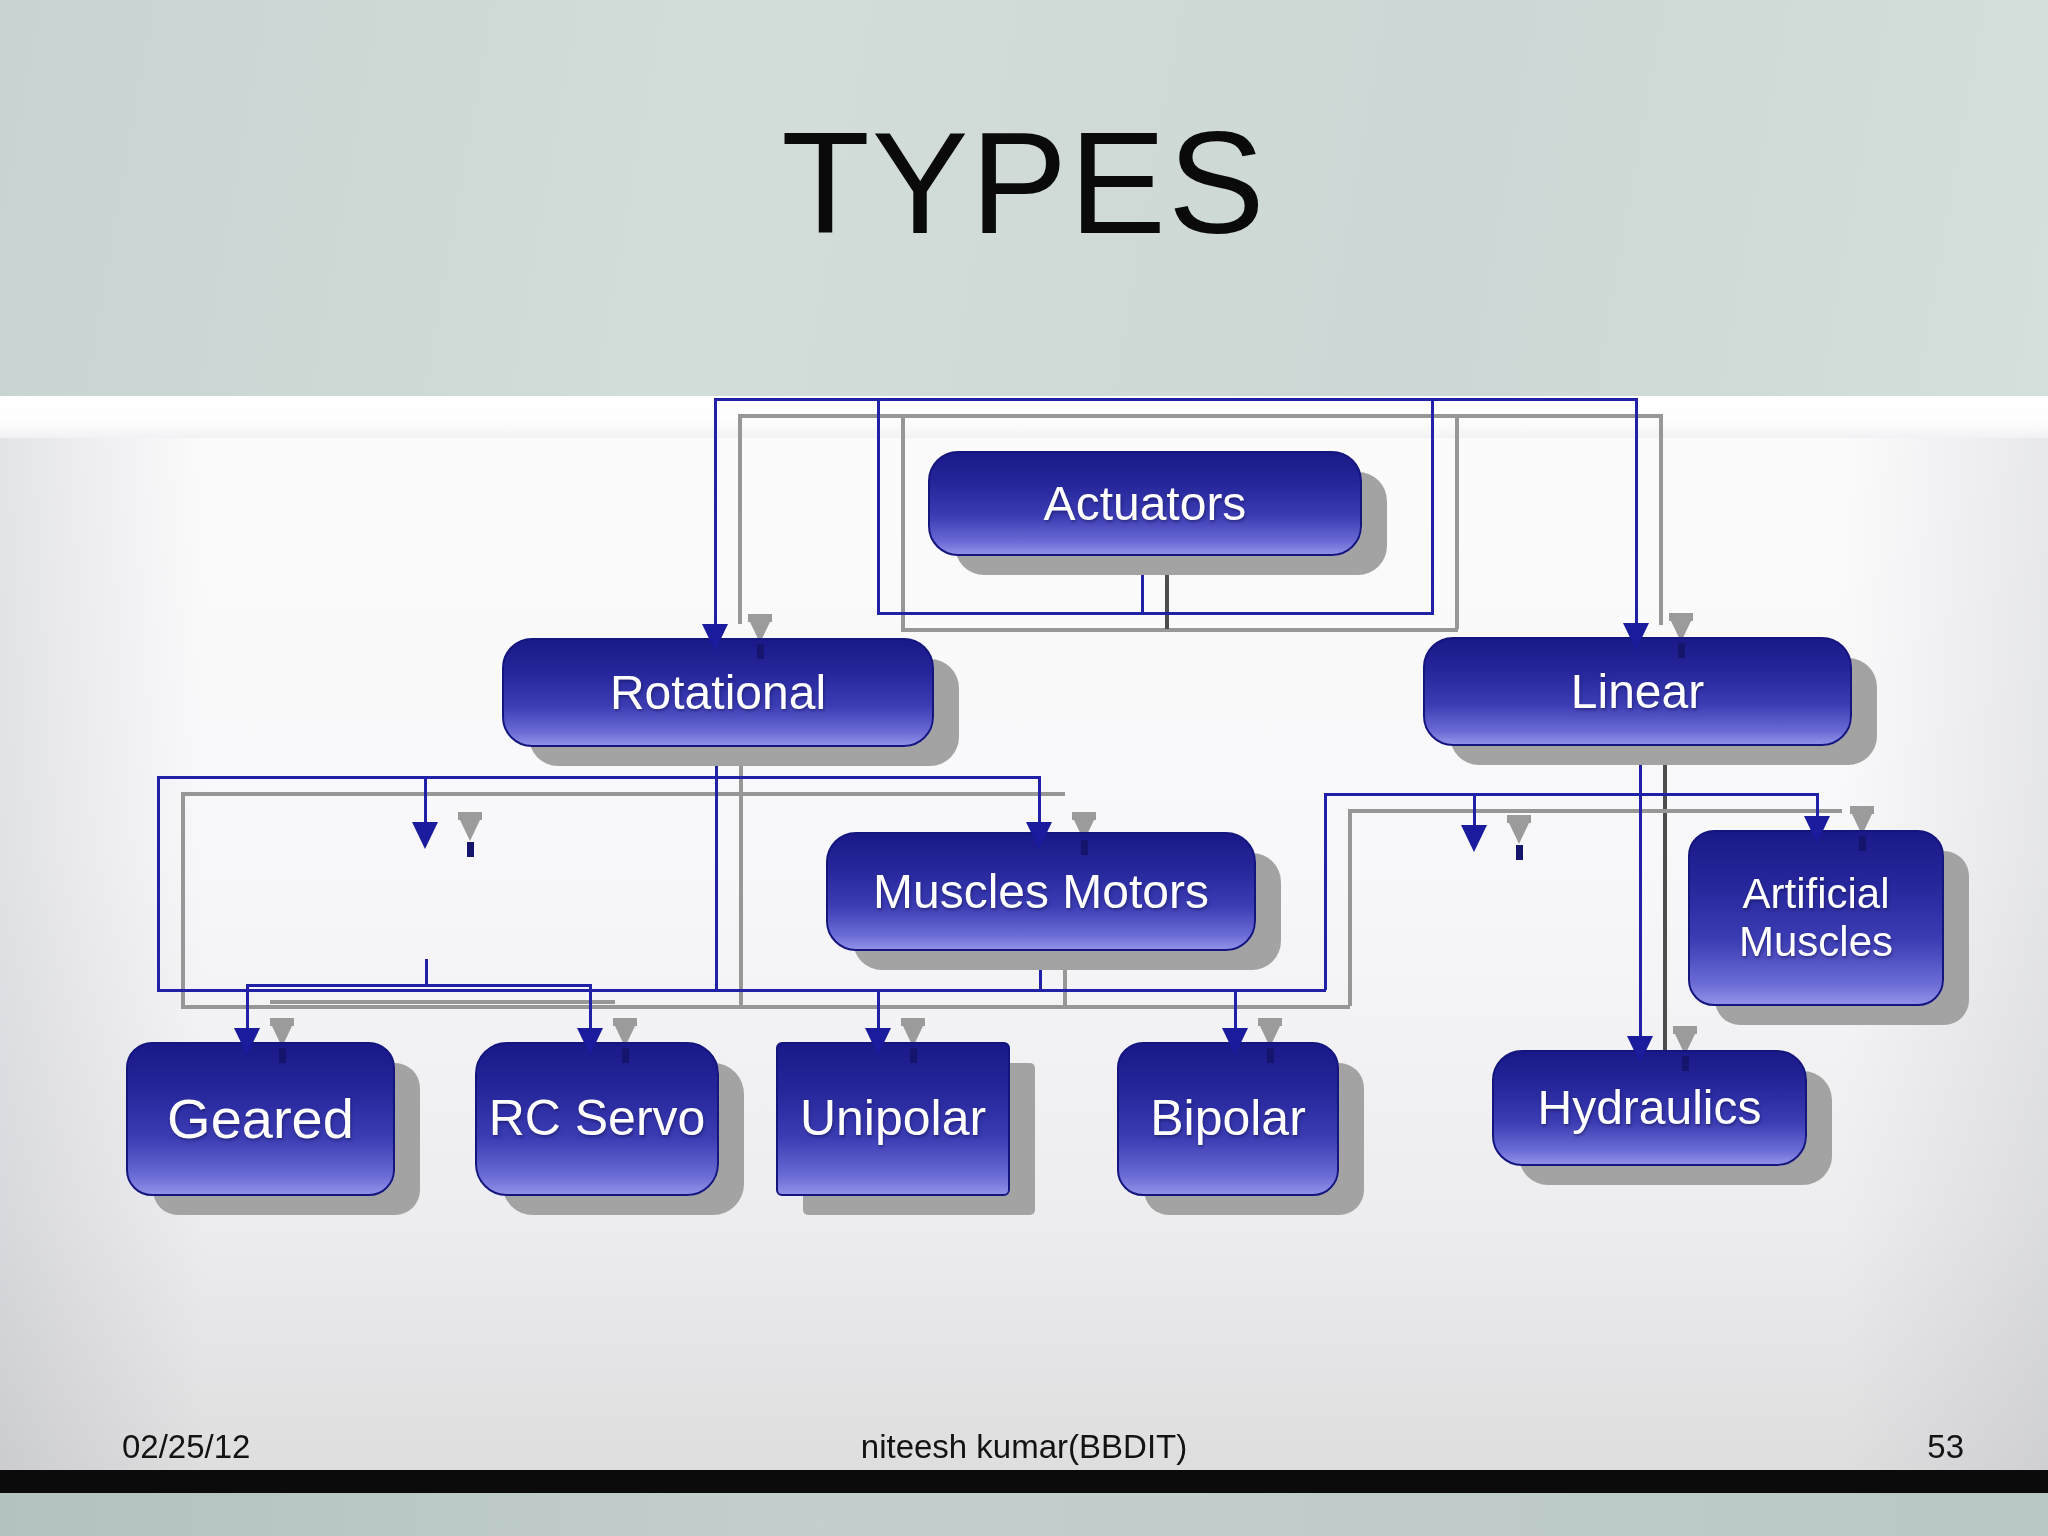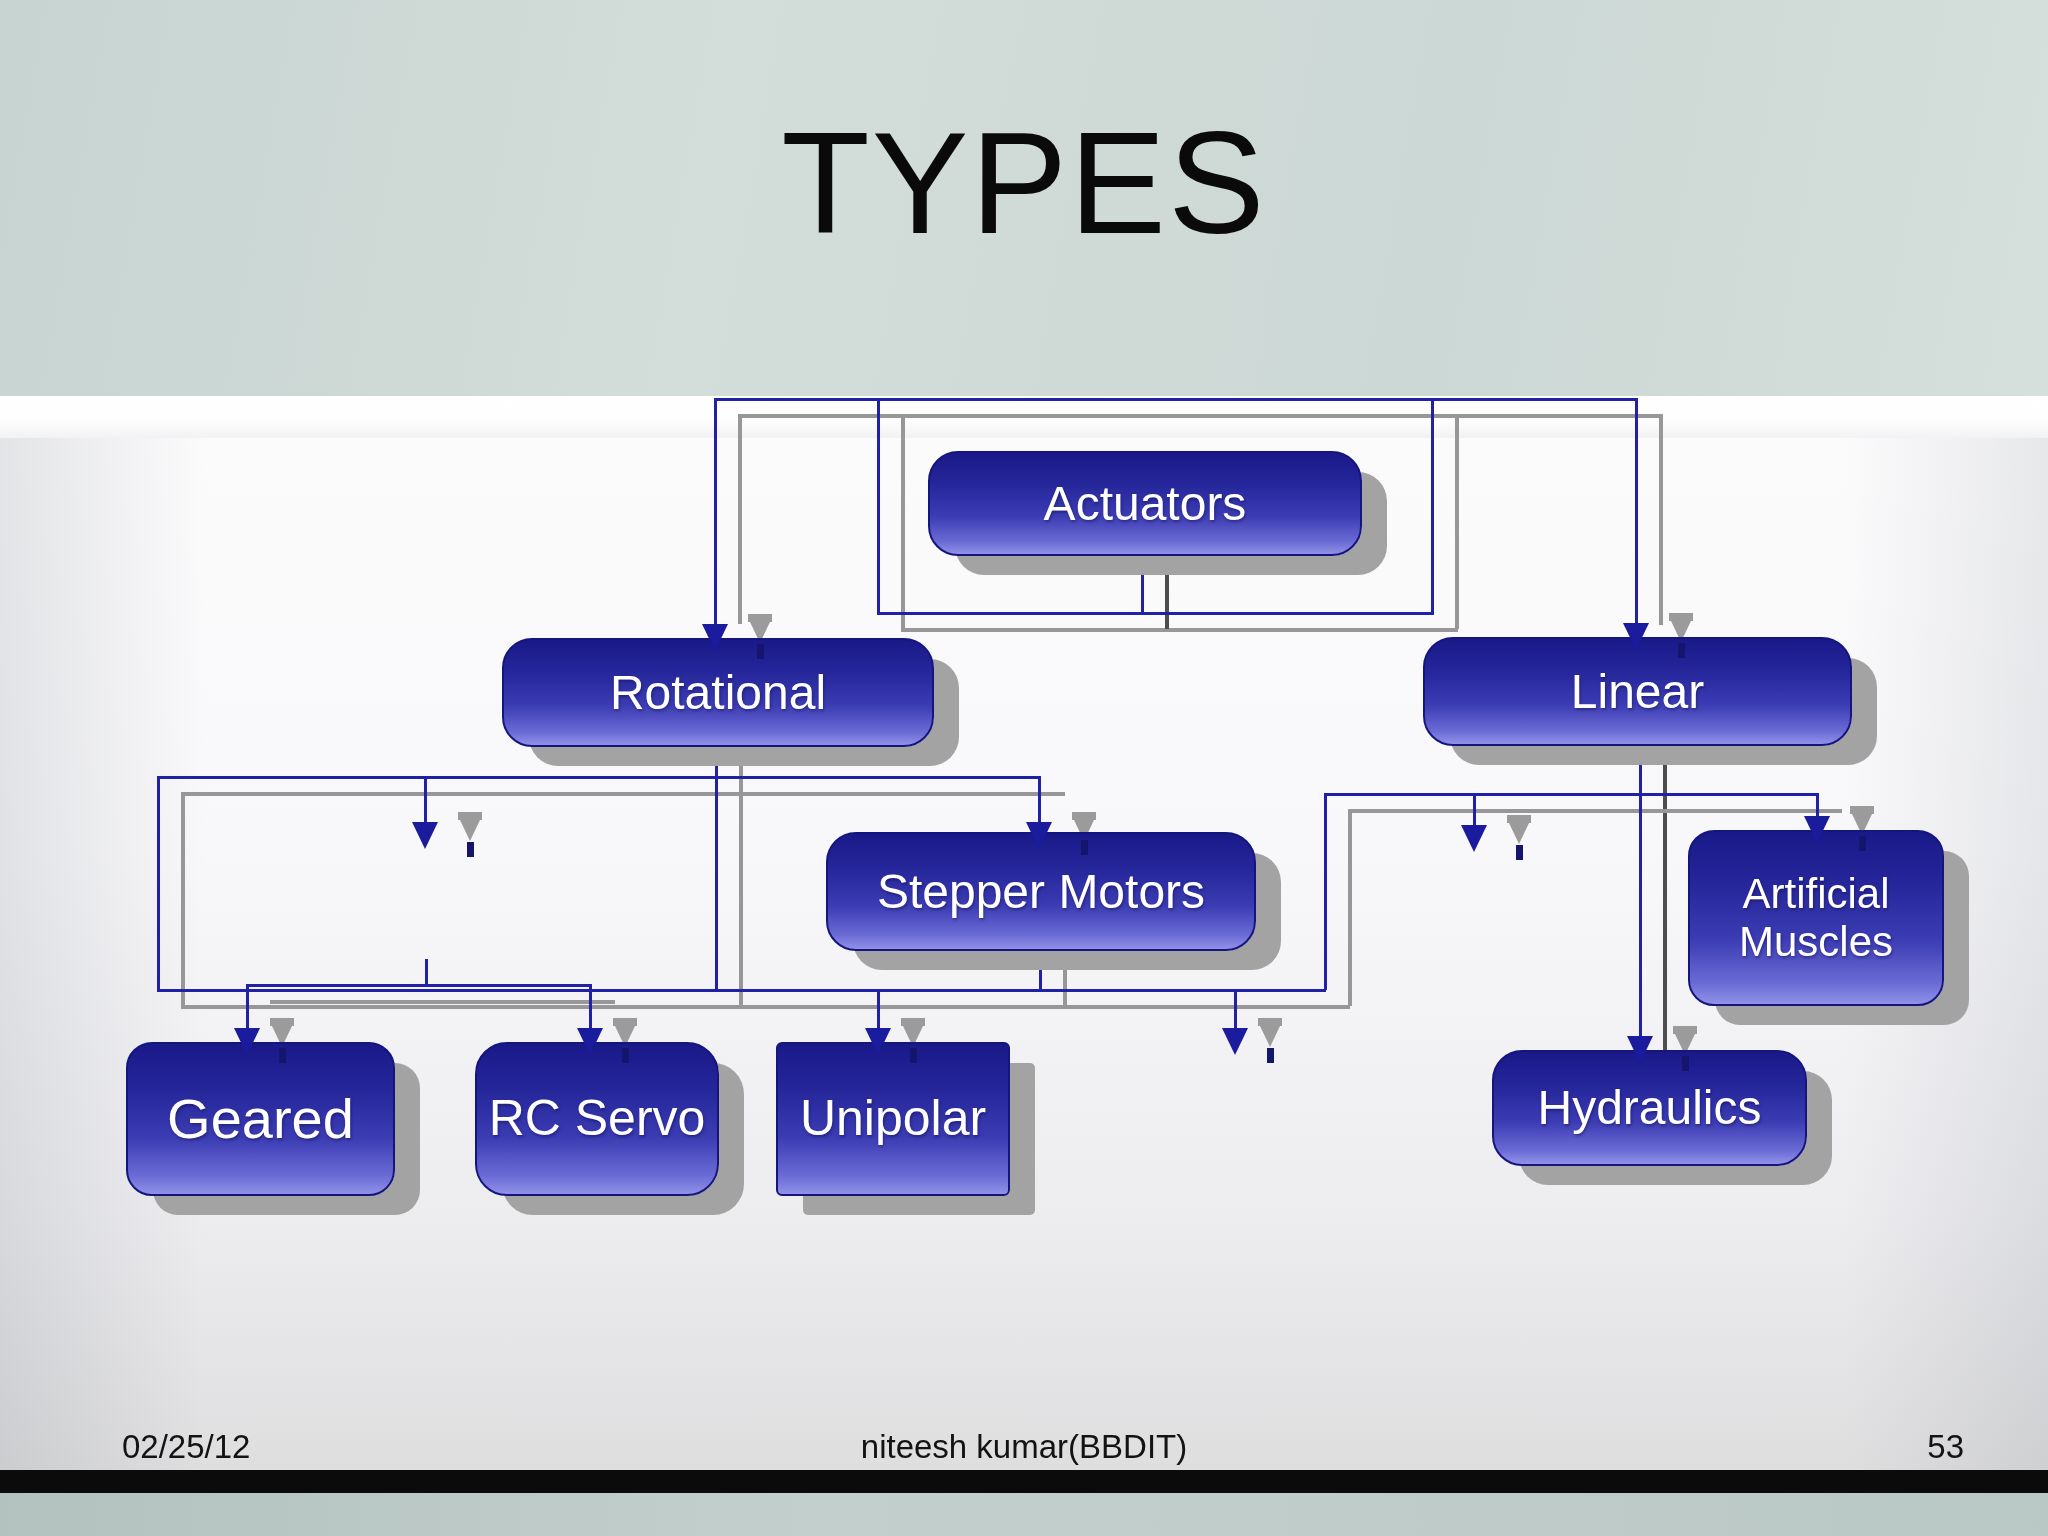--- a/index.html
+++ b/index.html
@@ -128,33 +128,36 @@
   <div class="node" style="left:928px;top:451px;width:430px;height:101px">
     <span>Actuators</span>
   </div>
   <div class="node" style="left:502px;top:638px;width:428px;height:105px">
     <span>Rotational</span>
   </div>
   <div class="node" style="left:1423px;top:637px;width:425px;height:105px">
     <span>Linear</span>
   </div>
   <div class="node" style="left:826px;top:832px;width:426px;height:115px">
-    <span>Stepper Motors</span>
+    <span>Muscles Motors</span>
   </div>
   <div class="node" style="left:1688px;top:830px;width:252px;height:172px;font-size:42px;border-radius:26px">
     <span style="display:block;width:200px">Artificial Muscles</span>
   </div>
   <div class="node" style="left:126px;top:1042px;width:265px;height:150px;font-size:56px;border-radius:26px">
     <span>Geared</span>
   </div>
   <div class="node" style="left:475px;top:1042px;width:240px;height:150px;font-size:50px;border-radius:32px">
     <span>RC Servo</span>
   </div>
   <div class="node" style="left:776px;top:1042px;width:230px;height:150px;font-size:50px;border-radius:6px">
     <span>Unipolar</span>
+  </div>
+  <div class="node" style="left:1117px;top:1042px;width:218px;height:150px;font-size:50px;border-radius:26px">
+    <span>Bipolar</span>
   </div>
   <div class="node" style="left:1492px;top:1050px;width:311px;height:112px">
     <span>Hydraulics</span>
   </div>
 
   <div class="arr" style="left:702px;top:624px"></div>
   <div class="arr" style="left:1623px;top:623px"></div>
   <div class="arr" style="left:412px;top:822px"></div>
   <div class="arr" style="left:1026px;top:822px"></div>
   <div class="arr" style="left:1461px;top:825px"></div>

